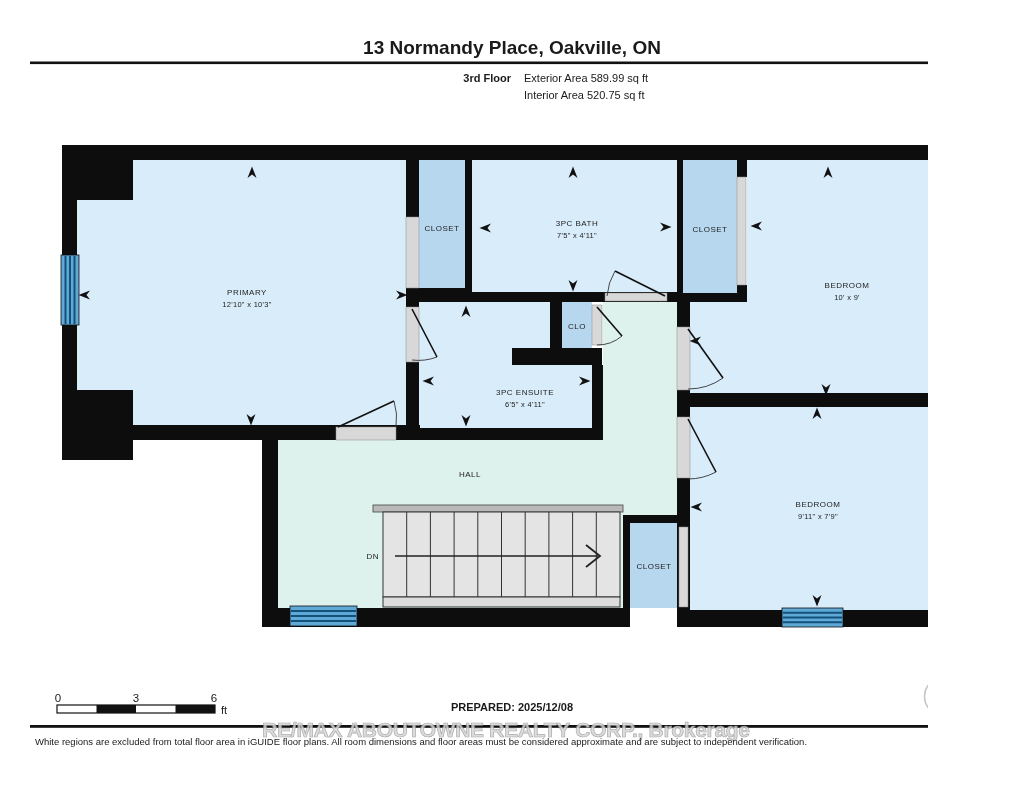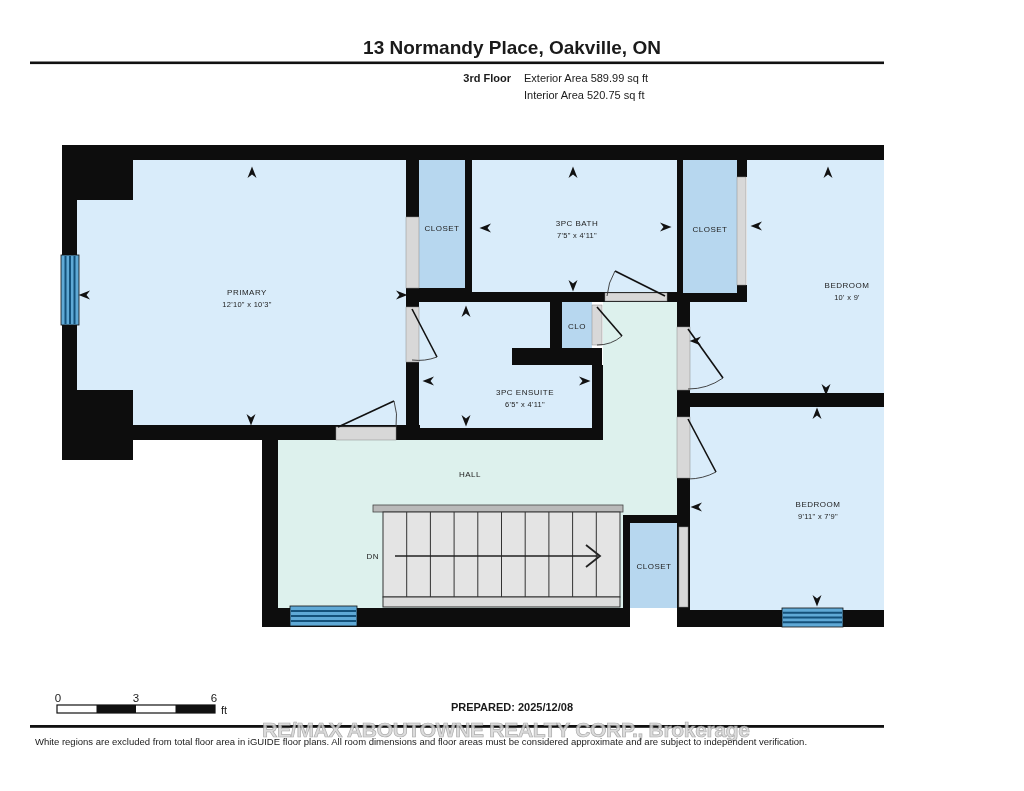--- a/index.html
+++ b/index.html
@@ -1,17 +1,17 @@
 <!DOCTYPE html>
 <html><head>
 <meta charset="utf-8">
 <style>
   html,body{margin:0;padding:0;background:#fff;}
   #page{position:relative;width:884px;height:791px;background:#ffffff;overflow:hidden;
-        font-family:"Liberation Sans",sans-serif;}
+        font-family:"Liberation Sans",sans-serif;padding-left:44px;}
   svg{position:absolute;left:0;top:0;}
   text{fill:#1a1a1a;}
   .t-title{font-family:"Liberation Sans",sans-serif;font-size:19px;font-weight:bold;}
   .t-floor{font-size:11px;font-weight:bold;}
   .t-area{font-size:11px;}
   .t-room{font-size:8px;letter-spacing:.5px;fill:#222;}
   .t-dim{font-size:7.5px;letter-spacing:.3px;fill:#222;}
   .t-scale{font-size:11.5px;}
   .t-ft{font-size:11px;}
   .t-prepared{font-size:11px;font-weight:600;}

